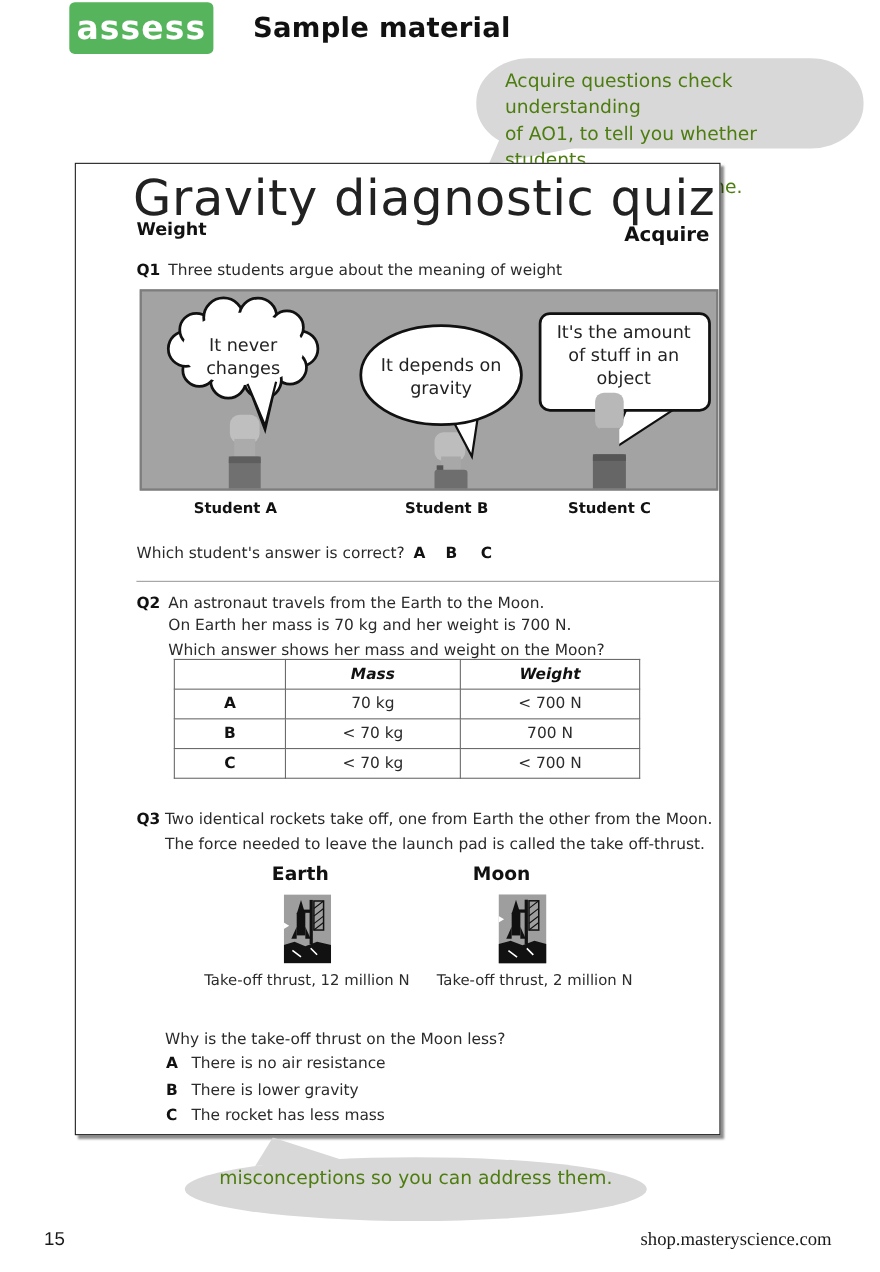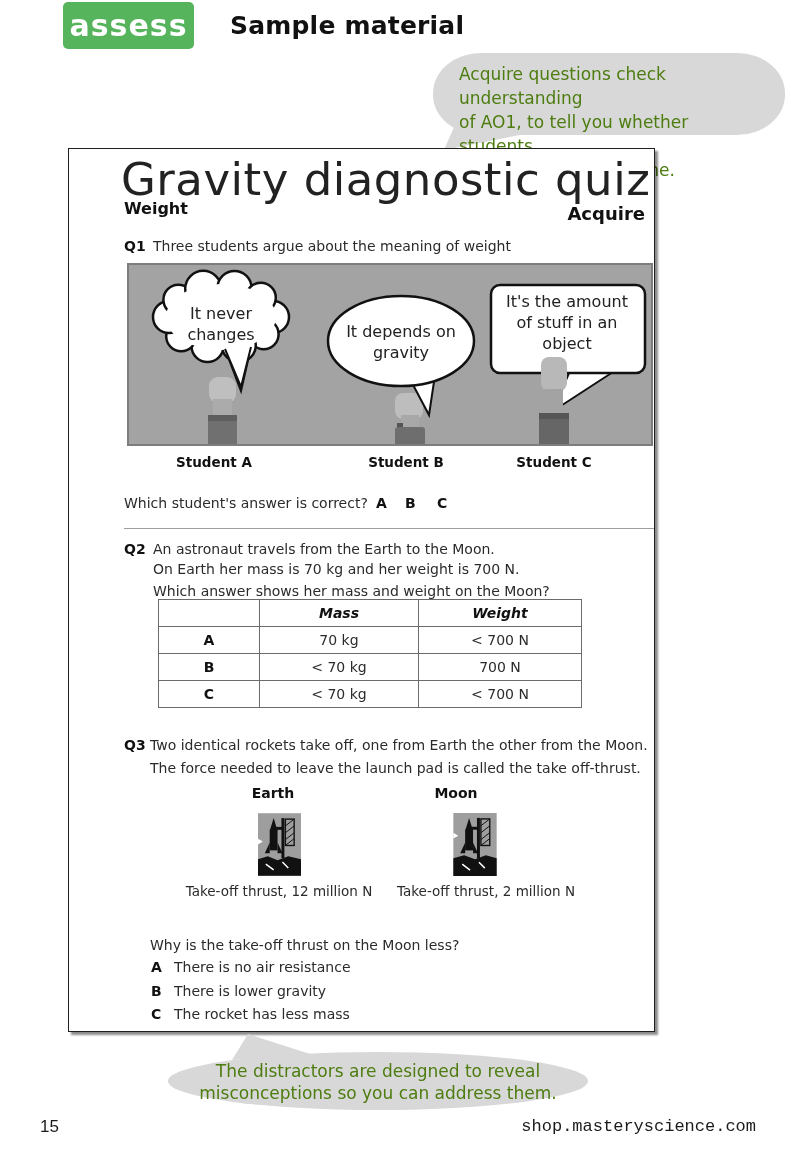--- a/index.html
+++ b/index.html
@@ -46,26 +46,26 @@
 
   
   table.answers{left:89px;top:450px;width:423px;border-collapse:collapse;table-layout:fixed;}
   table.answers td,table.answers th{border:1px solid #6b6b6b;height:27px;font-size:14px;
       text-align:center;vertical-align:middle;background:#ffffff;}
   table.answers th{font-weight:bold;font-style:italic;color:var(--ink-bold);}
   table.answers td.opt{font-weight:bold;color:var(--ink-bold);}
   .c0{width:101px;} .c1{width:159px;} .c2{width:163px;}
 
   
-  .scene-label{top:636px;width:120px;text-align:center;font-size:14px;font-weight:bold;color:var(--ink-bold);}
+  .scene-label{top:636px;width:120px;text-align:center;font-size:17px;font-weight:bold;color:var(--ink-bold);}
   .scene-caption{top:734px;width:260px;text-align:center;font-size:13.5px;color:var(--ink);}
 
   
   .page-number{left:40px;top:1117px;font-size:17px;font-family:"Liberation Sans",sans-serif;color:#1a1a1a;}
-  .website{right:44px;top:1117px;font-size:17px;font-family:Liberation Mono, monospace;color:#1a1a1a;text-decoration:none;}
+  .website{right:44px;top:1117px;font-size:17px;font-family:Liberation Serif, serif;color:#1a1a1a;text-decoration:none;}
 </style>
 </head>
 <body>
 
 <div class="page">
 
   <div class="abs logo">
     <span>assess</span>
   </div>
   <div class="abs page-title">Sample material</div>
@@ -237,20 +237,19 @@
     <span class="abs opt-letter" style="left:82px;top:834px;">B</span>
     <span class="abs qtext" style="left:105px;top:834px;">There is lower gravity</span>
     <span class="abs opt-letter" style="left:82px;top:857px;">C</span>
     <span class="abs qtext" style="left:105px;top:857px;">The rocket has less mass</span>
   </div>
 
   <svg class="abs callout-tail" style="left:228px;top:1034px;" width="85" height="28" viewBox="0 0 85 28">
     <polygon points="20,0 4,26 82,20" fill="#d8d8d8"></polygon>
   </svg>
   <div class="abs callout callout-bottom">
-    <div>The distractors are designed to reveal</div>
     <div>misconceptions so you can address them.</div>
   </div>
 
   <div class="abs page-number">15</div>
   <a class="abs website" href="#">shop.masteryscience.com</a>
 
 </div>
 
 </body></html>

